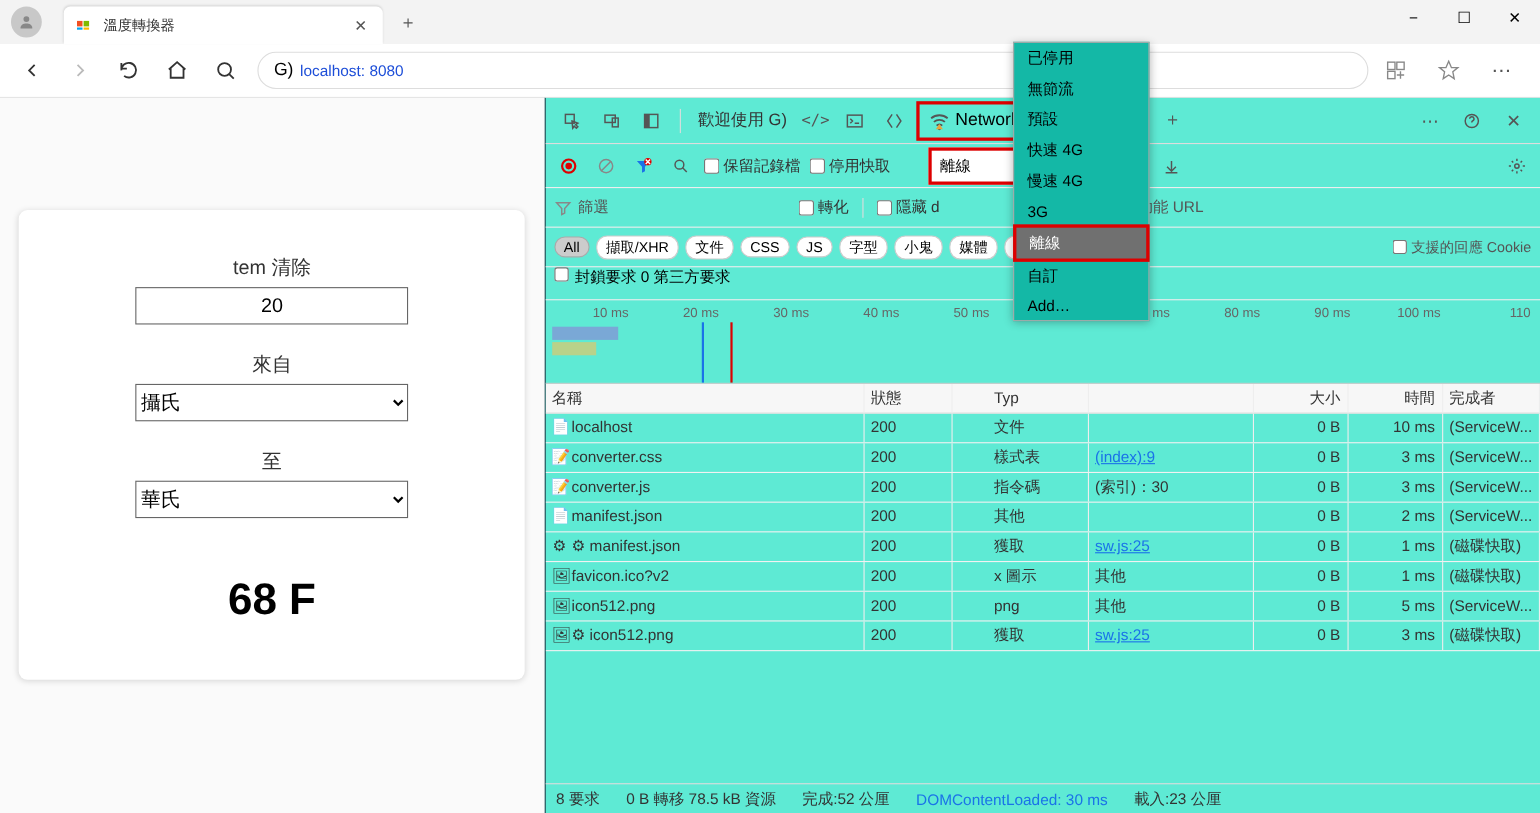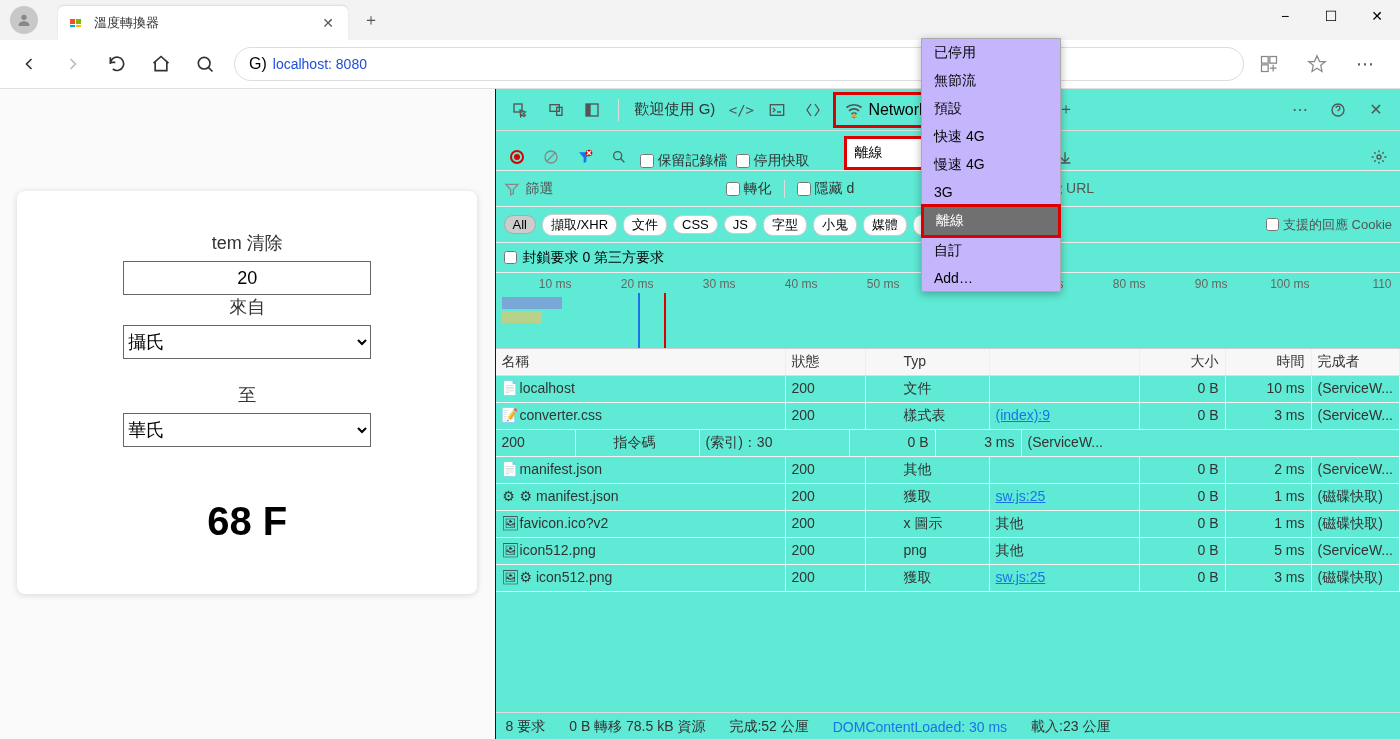--- a/index.html
+++ b/index.html
@@ -25,57 +25,57 @@
 .right-icons { display:flex; gap:10px; align-items:center; padding-right:6px; }
 
 
 .main-split { display:flex; height: calc(739px - 88px); }
 .page-pane { width: 510px; background: #fafafa; padding: 12px; position:relative; }
 .devtools-pane { flex:1; display:flex; flex-direction:column; border-left:1px solid #0f172a; background:#5eead4; }
 
 
 .card { background:#fff; border-radius: 8px; box-shadow: 0 1px 6px rgba(0,0,0,0.15); margin: 90px auto 0; width: 460px; padding: 40px 60px 50px; text-align:center; }
 .label { font-size: 18px; color:#333; margin-bottom: 6px; }
-.input { width: 248px; height: 34px; border:1px solid #666; font-size:18px; text-align:center; }
+.input { width: 248px; height: 34px; border:1px solid #666; font-size:18px; text-align:center; margin-bottom: 24px; }
 .select { width: 248px; height: 34px; border:1px solid #666; font-size:18px; margin-bottom: 24px; background:#fff; }
 .result { font-size: 40px; font-weight:700; margin-top: 28px; }
 
 
 .dt-header { display:flex; align-items:center; height:42px; border-bottom:1px solid #ddd; padding:0 8px; gap:4px; }
 .dt-hbtn { width:32px; height:32px; display:flex; align-items:center; justify-content:center; cursor:pointer; color:#555; }
 .dt-tab-text { font-size:15px; color:#333; padding:0 6px; }
 .dt-network-tab { display:flex; align-items:center; border:3px solid #d00; padding:2px 8px; height:36px; }
 .dt-header-right { margin-left:auto; display:flex; gap:6px; }
 
 
-.nt-toolbar { display:flex; align-items:flex-end; height:40px; border-bottom:1px solid #eee; padding:0 8px; gap:8px; position:relative; }
+.nt-toolbar { display:flex; align-items:center; height:40px; border-bottom:1px solid #eee; padding:0 8px; gap:8px; position:relative; }
 .nt-btn { width:26px; height:26px; display:flex; align-items:center; justify-content:center; cursor:pointer; }
 .record-dot { width:14px; height:14px; border:2px solid #d00; border-radius:50%; position:relative; }
 .record-dot::after { content:''; position:absolute; inset:2px; background:#d00; border-radius:50%; }
 .nt-check { display:flex; align-items:center; gap:4px; font-size:14px; color:#333; }
 .nt-check input { width:14px; height:14px; }
 .throttle-select { border:3px solid #d00; width:132px; height:34px; display:flex; align-items:center; justify-content:space-between; padding:0 8px; font-size:14px; cursor:pointer; background:#fff; }
 
 
-.throttle-dropdown { position:absolute; top:38px; left:921px; width:140px; background:#c4b5fd; border:1px solid #aaa; box-shadow:0 2px 8px rgba(0,0,0,0.3); z-index:100; }
+.throttle-dropdown { position:absolute; top:38px; left:921px; width:124px; background:#14b8a6; border:1px solid #aaa; box-shadow:0 2px 8px rgba(0,0,0,0.3); z-index:100; }
 .td-item { padding:5px 12px; font-size:14px; cursor:pointer; }
 .td-item.selected { background:#707070; color:#fff; border:3px solid #d00; margin:-1px; }
 
 
 .filter-row { display:flex; align-items:center; height:36px; border-bottom:1px solid #eee; padding:0 8px; gap:12px; font-size:14px; color:#555; }
 .filter-input { display:flex; align-items:center; gap:6px; flex:0 0 210px; }
 
 
 .type-row { display:flex; align-items:center; height:36px; border-bottom:1px solid #eee; padding:0 8px; gap:6px; font-size:14px; flex-wrap:wrap; }
 .chip { border:1px solid #ccc; border-radius:10px; padding:1px 8px; cursor:pointer; font-size:13px; background:#fff; }
 .chip.active { background:#ccc; border-color:#aaa; }
 .response-cookie { margin-left:12px; display:flex; align-items:center; gap:4px; font-size:13px; color:#555; }
 
 
-.block-row { display:flex; align-items:center; height:30px; padding:0 8px; gap:6px; font-size:14px; border-bottom:1px solid #eee; }
+.block-row { display:flex; align-items:flex-start; height:30px; padding:0 8px; gap:6px; font-size:14px; border-bottom:1px solid #eee; }
 
 
 .timeline { height:76px; border-bottom:1px solid #ccc; position:relative; overflow:hidden; }
 .timeline-ticks { display:flex; font-size:12px; color:#666; padding:4px 0; }
 .tick { flex:0 0 82px; text-align:right; padding-right:6px; }
 .timeline-body { position:absolute; top:20px; left:0; right:0; bottom:0; }
 .tl-bar { position:absolute; height:12px; }
 
 
 .req-table { flex:1; overflow:auto; }
@@ -413,20 +413,21 @@
           <div class="req-row">
             <div class="col-name"><span class="file-icon">📝</span>converter.css</div>
             <div class="col-status">200</div>
             <div class="col-type">樣式表</div>
             <div class="col-init"><a href="#">(index):9</a></div>
             <div class="col-size">0 B</div>
             <div class="col-time">3 ms</div>
             <div class="col-wf">(ServiceW...</div>
           </div>
           <div class="req-row">
+            <div class="col-name"><span class="file-icon">📝</span>converter.js</div>
             <div class="col-status">200</div>
             <div class="col-type">指令碼</div>
             <div class="col-init">(索引)：30</div>
             <div class="col-size">0 B</div>
             <div class="col-time">3 ms</div>
             <div class="col-wf">(ServiceW...</div>
           </div>
           <div class="req-row">
             <div class="col-name"><span class="file-icon">📄</span>manifest.json</div>
             <div class="col-status">200</div>

